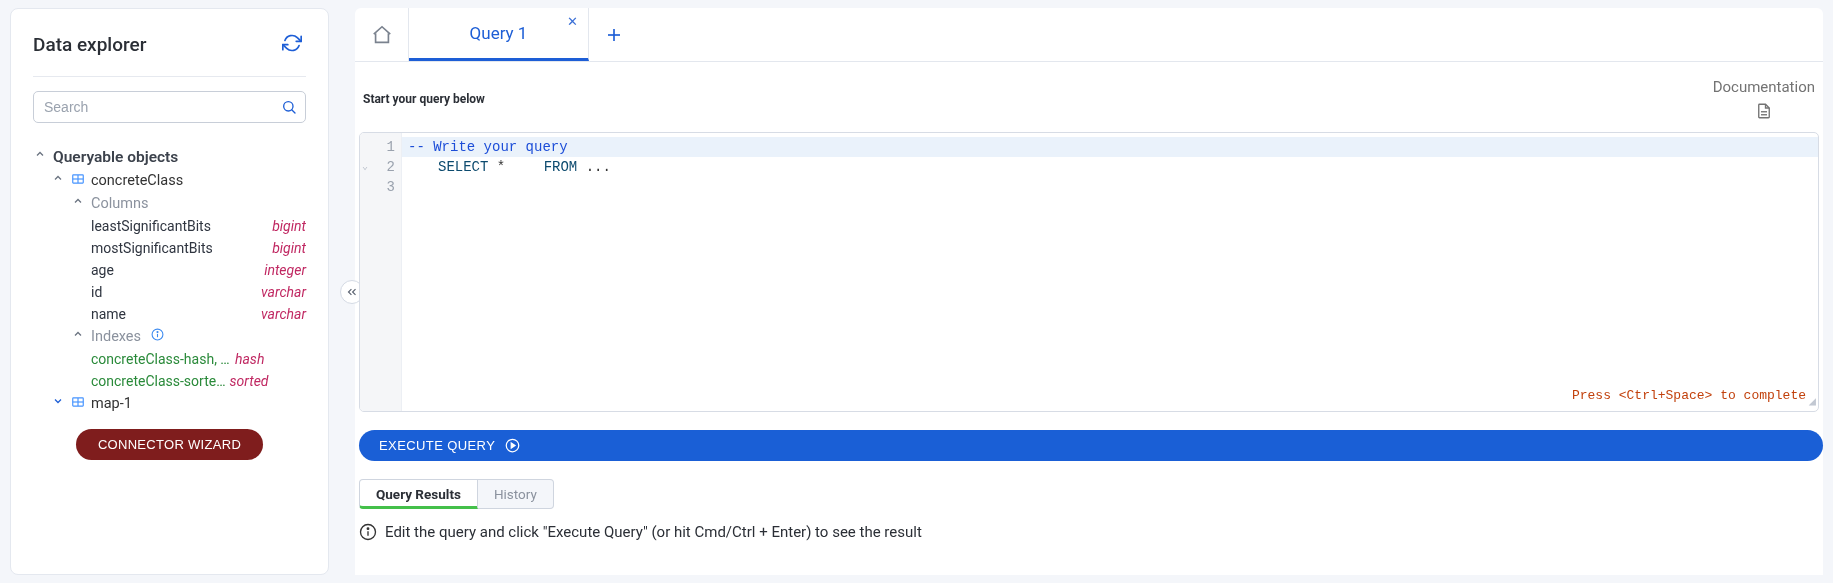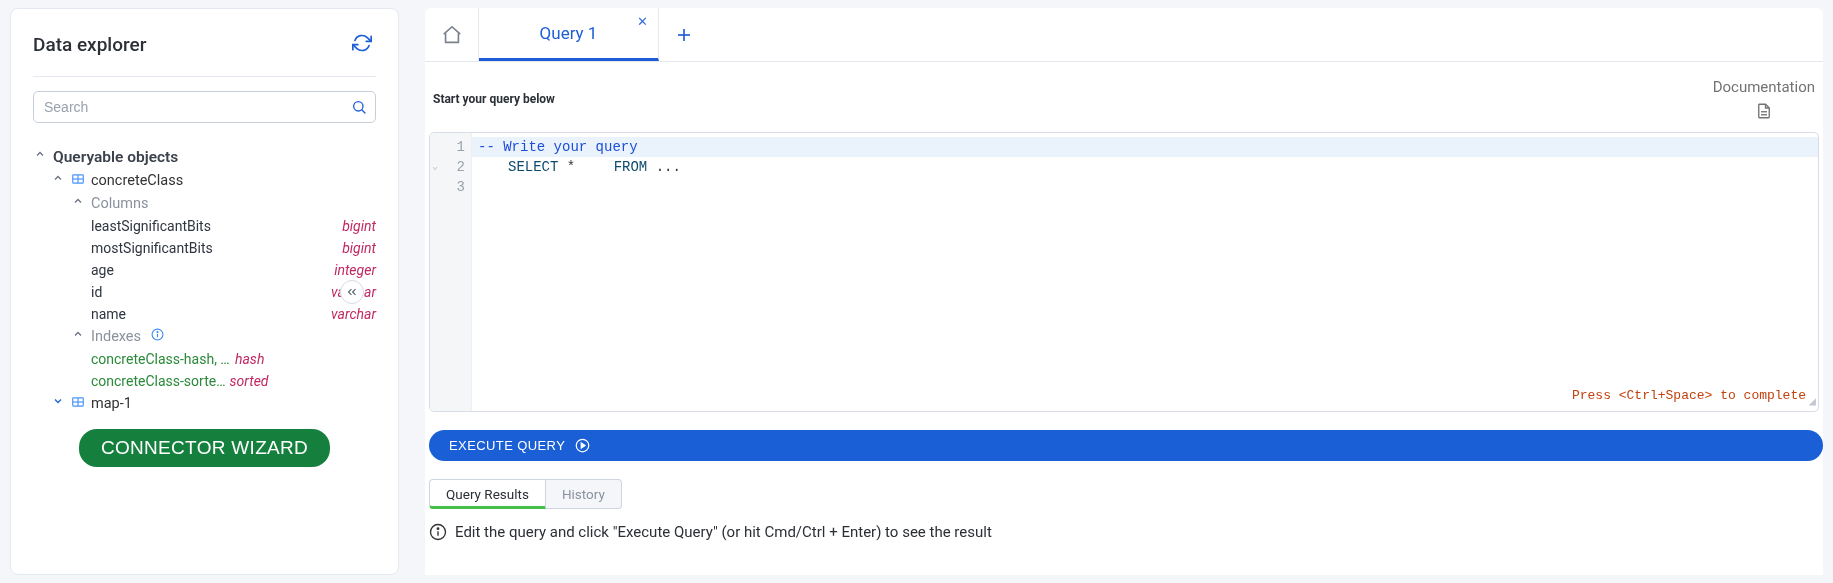--- a/index.html
+++ b/index.html
@@ -9,21 +9,21 @@
     color: #333;
     font-size: 14px;
     width: 1833px;
     height: 583px;
     overflow: hidden;
     position: relative;
   }
   .layout { display: flex; height: 100%; padding: 8px 10px; gap: 26px; }
   
   .sidebar {
-    width: 389px;
+    width: 319px;
     background: #fff;
     border-radius: 8px;
     border: 1px solid #e4e8ef;
     padding: 20px 22px 18px 22px;
     display: flex; flex-direction: column;
   }
   .sidebar-header { display: flex; justify-content: space-between; align-items: center; }
   .sidebar-title { font-size: 19px; font-weight: 500; color: #2b2f36; }
   .refresh-btn { color: #1d5ed6; cursor: pointer; background:none;border:none;padding:4px;}
   .hr { height:1px; background:#e6e9ef; margin:16px 0 14px 0;}
@@ -45,22 +45,22 @@
   .muted { color:#8b929e; }
   .col-row { display:flex; justify-content:space-between; padding:3px 0 3px 58px; font-size:14px;}
   .col-name { color:#2f3540; }
   .col-type { color:#c02862; font-style:italic; }
   .idx-row { display:flex; padding:3px 0 3px 58px; font-size:14px; gap:4px;}
   .idx-name { color:#2a8a3a; white-space:nowrap; overflow:hidden; text-overflow:ellipsis; max-width:140px;}
   .idx-type { color:#c02862; font-style:italic;}
   .info-icon { color:#3d8bf0; font-size:12px; margin-left:4px;}
   .connector-btn {
     margin-top:14px; align-self:center;
-    background:#15803d; color:#fff; border:none; border-radius:18px;
-    padding:8px 22px; font-size:19px; letter-spacing:.3px; cursor:pointer;
+    background:#7f1d1d; color:#fff; border:none; border-radius:18px;
+    padding:8px 22px; font-size:13px; letter-spacing:.3px; cursor:pointer;
   }
   
   .collapse-handle {
     position:absolute; left:340px; top:50%; transform:translateY(-50%);
     width:24px;height:24px; background:#fff;border:1px solid #d4dae4;border-radius:50%;
     display:flex;align-items:center;justify-content:center; cursor:pointer;
     color:#5a6270; font-size:12px;
   }
   
   .main { flex:1; display:flex; flex-direction:column; background:#fff; border-radius:6px 6px 0 0; min-width:0;}
@@ -110,21 +110,21 @@
     display:inline-flex; align-items:center; gap:10px; cursor:pointer;
   }
   .result-tabs { margin:18px 0 0 4px; display:flex; }
   .rtab {
     border:1px solid #cfd5df; padding:6px 16px; font-size:13.5px; cursor:pointer;
     background:#f4f6fa; color:#8b929e;
   }
   .rtab.first { border-radius:4px 0 0 4px;}
   .rtab.last { border-radius:0 4px 4px 0; border-left:none;}
   .rtab.active {
-    background:#fff; color:#2b2f36; font-weight:400;
+    background:#fff; color:#2b2f36; font-weight:700;
     border-bottom:3px solid #44c04a; padding-bottom:4px;
   }
   .hint-row {
     margin:14px 0 0 4px; display:flex; align-items:center; gap:8px;
     color:#2b2f36; font-size:15px;text-align:center;
   }
   .hint-row svg { flex-shrink:0;}
   .indent1 { padding-left:18px;}
   .indent2 { padding-left:38px;}
 </style>

